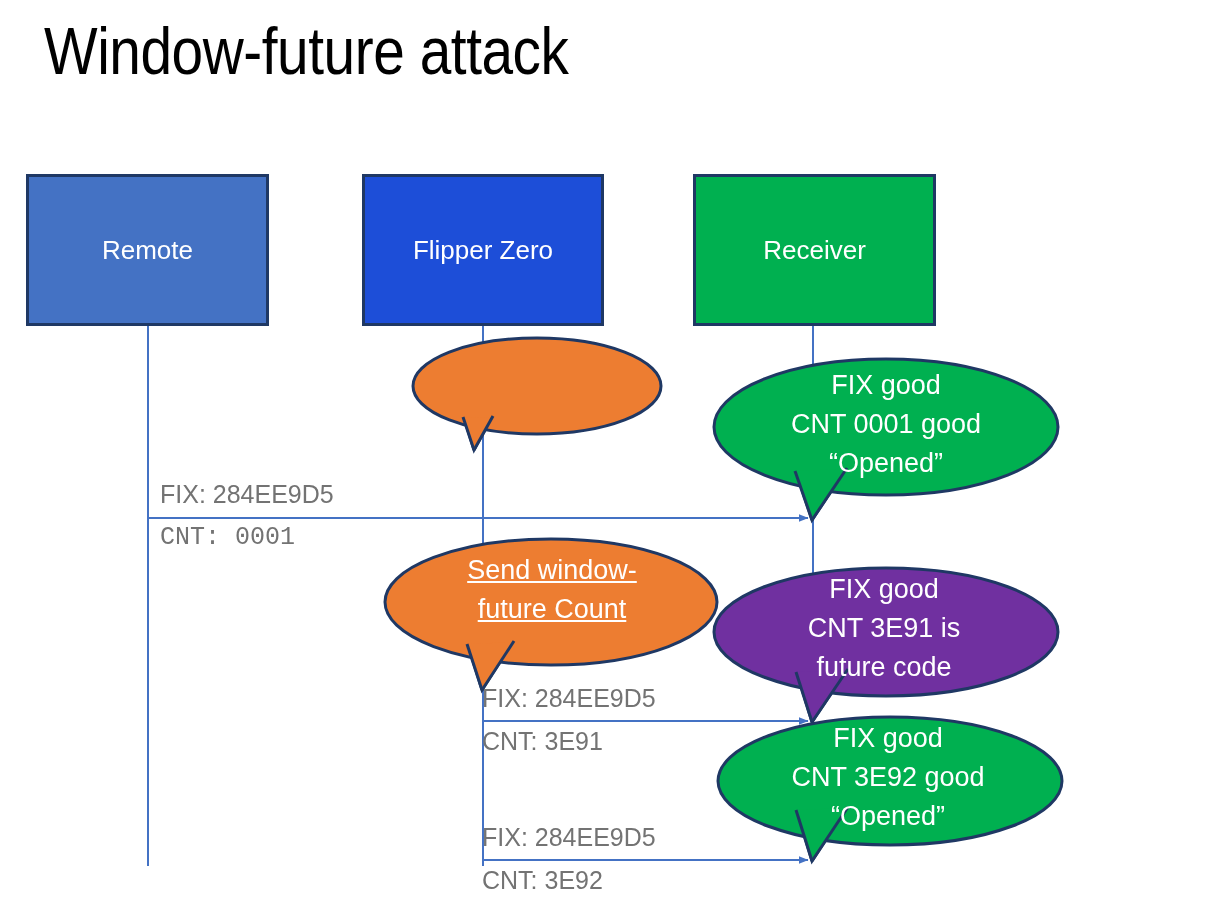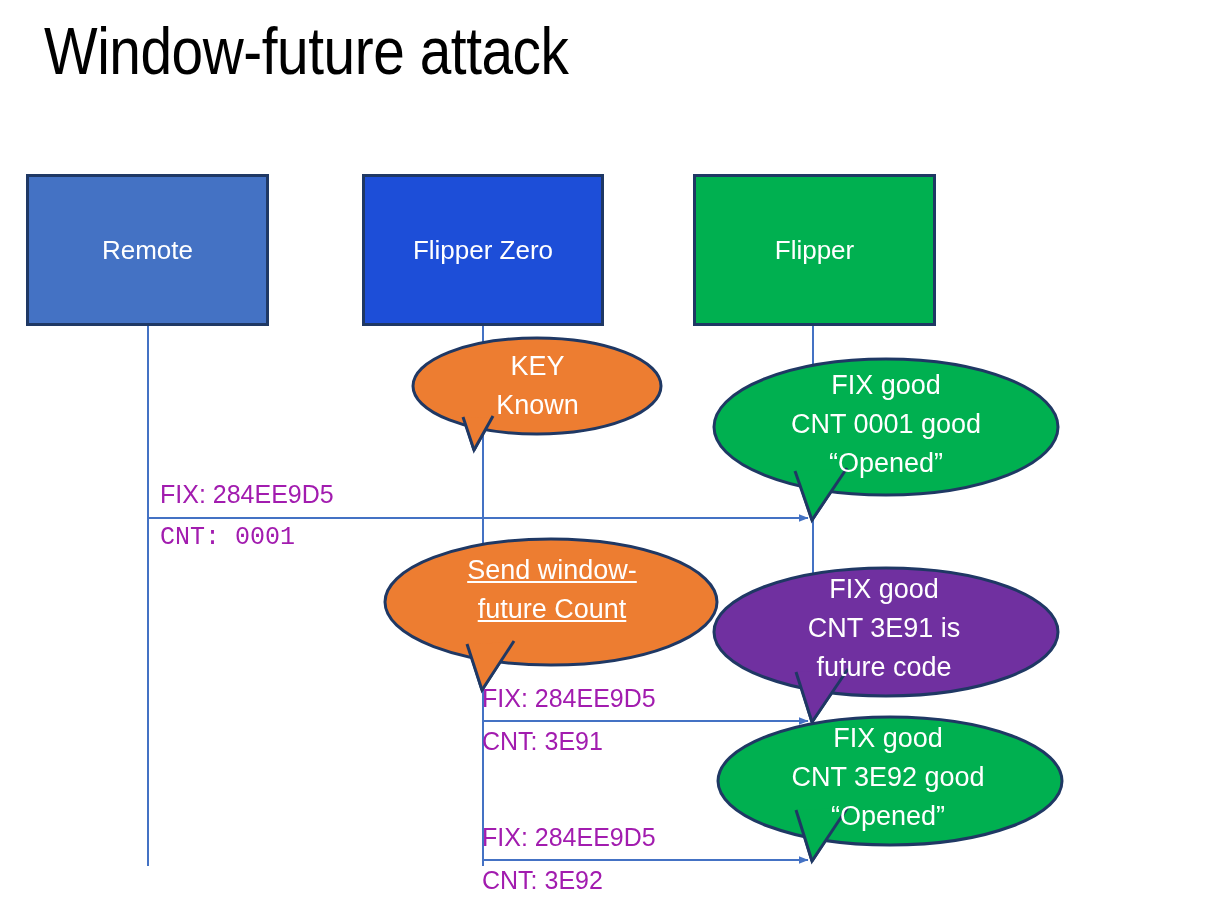--- a/index.html
+++ b/index.html
@@ -82,21 +82,21 @@
 
   #callout-text-key        { left: 415px; top: 347px; width: 245px; }
   #callout-text-send       { left: 387px; top: 551px; width: 330px; text-decoration: underline; }
   #callout-text-fix1       { left: 716px; top: 366px; width: 340px; }
   #callout-text-fix2       { left: 714px; top: 570px; width: 340px; }
   #callout-text-fix3       { left: 718px; top: 719px; width: 340px; }
 
   
   .msg-label {
     position: absolute;
-    color: #a21caf;
+    color: #737373;
     font-size: 25px;
     line-height: 31px;
     white-space: nowrap;
     font-weight: 400;
   }
 
   #msg1-fix { left: 160px; top: 479px; }
   #msg1-cnt { left: 160px; top: 522px; font-family: Liberation Mono, monospace; }
   #msg2-fix { left: 482px; top: 683px; }
   #msg2-cnt { left: 482px; top: 726px; }
@@ -168,24 +168,23 @@
 
   </svg>
 
   <div class="actor-box" id="actor-remote">
     <span class="actor-label">Remote</span>
   </div>
   <div class="actor-box" id="actor-flipper">
     <span class="actor-label">Flipper Zero</span>
   </div>
   <div class="actor-box" id="actor-receiver">
-    <span class="actor-label">Flipper</span>
+    <span class="actor-label">Receiver</span>
   </div>
 
-  <div class="callout-text" id="callout-text-key">KEY<br>Known</div>
   <div class="callout-text" id="callout-text-fix1">FIX good<br>CNT 0001 good<br>“Opened”</div>
   <div class="callout-text" id="callout-text-send">Send window-<br>future Count</div>
   <div class="callout-text" id="callout-text-fix2">FIX good<br>CNT 3E91 is<br>future code</div>
   <div class="callout-text" id="callout-text-fix3">FIX good<br>CNT 3E92 good<br>“Opened”</div>
 
   <div class="msg-label" id="msg1-fix">FIX: 284EE9D5</div>
   <div class="msg-label" id="msg1-cnt">CNT: 0001</div>
   <div class="msg-label" id="msg2-fix">FIX: 284EE9D5</div>
   <div class="msg-label" id="msg2-cnt">CNT: 3E91</div>
   <div class="msg-label" id="msg3-fix">FIX: 284EE9D5</div>

